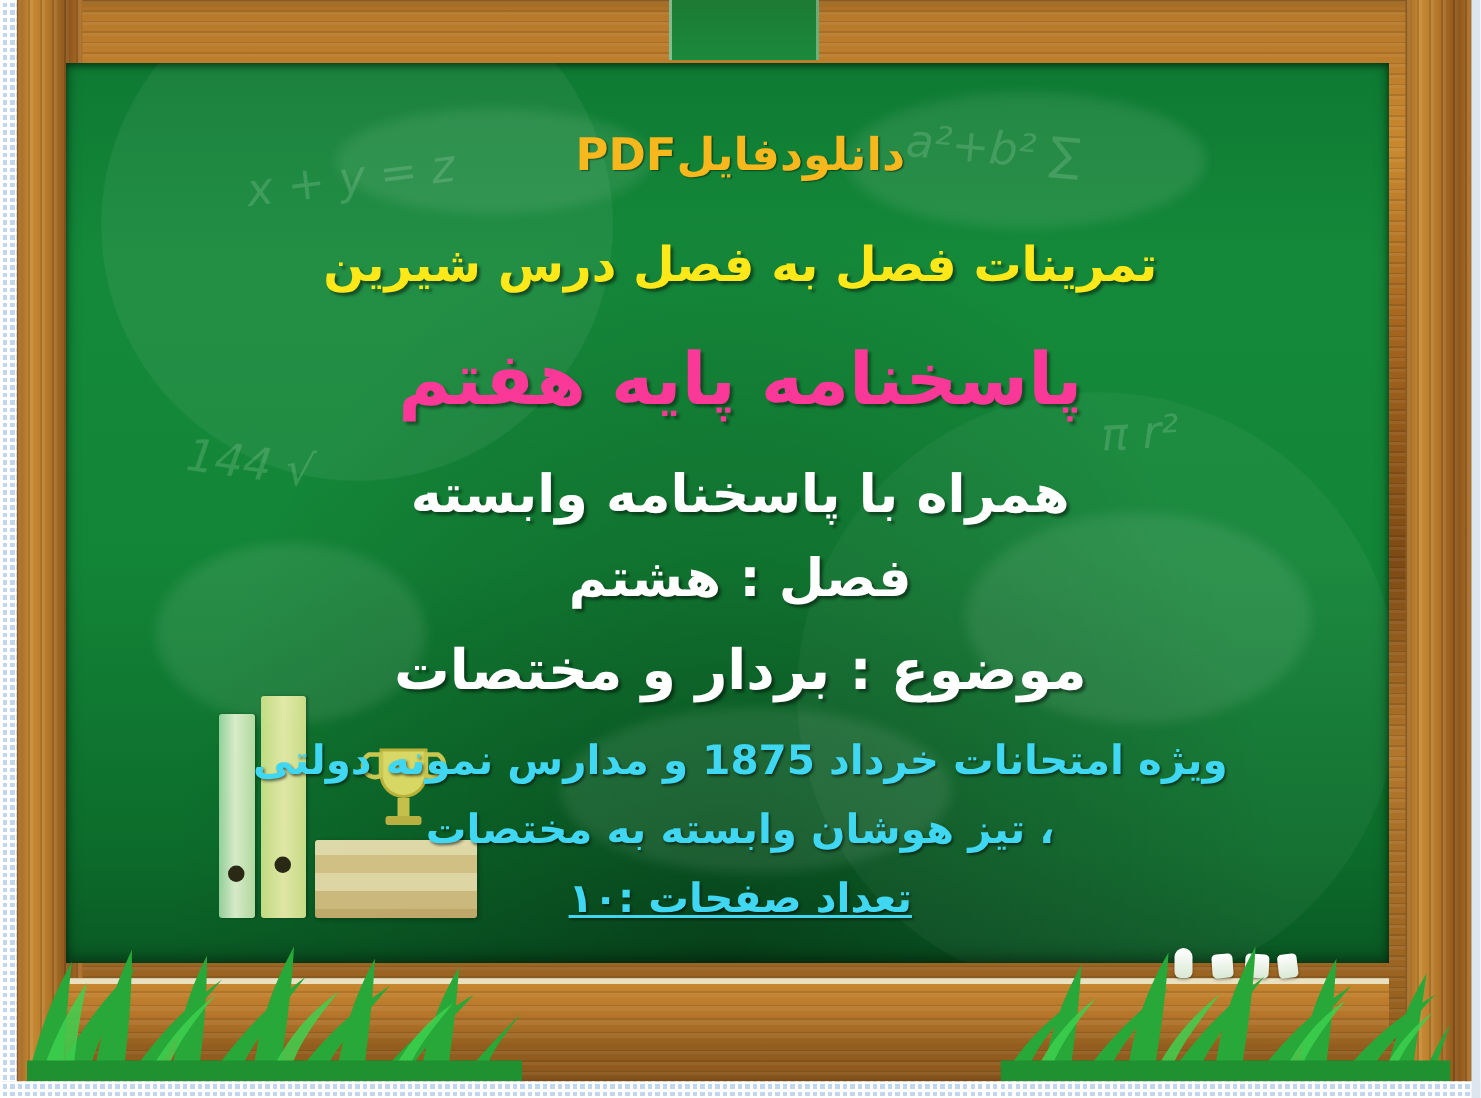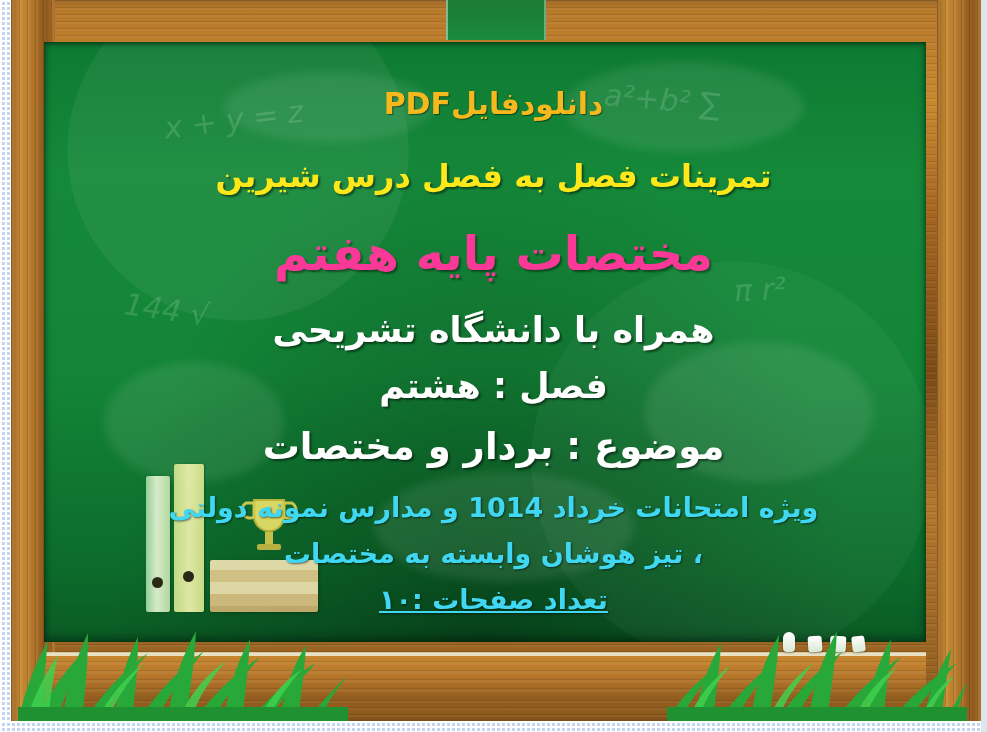--- a/index.html
+++ b/index.html
@@ -357,25 +357,25 @@
       <path d="M100 110 C 112 84 128 66 146 52 C 128 76 114 94 112 110 Z"></path>
       <path d="M186 110 C 198 84 212 68 230 56 C 212 78 200 96 198 110 Z"></path>
       <path d="M252 110 C 262 88 274 74 288 64 C 272 84 262 98 262 110 Z"></path>
     </g>
     <rect x="0" y="96" width="300" height="14" fill="#1f9130"></rect>
   </svg>
 
   <div id="text-block">
     <div class="ln" id="line-download">دانلودفایلPDF</div>
     <div class="ln" id="line-title1">تمرینات فصل به فصل درس شیرین</div>
-    <div class="ln" id="line-title2">مختصات پایه هفتم</div>
-    <div class="ln" id="line-answers">همراه با دانشگاه تشریحی</div>
+    <div class="ln" id="line-title2">پاسخنامه پایه هفتم</div>
+    <div class="ln" id="line-answers">همراه با پاسخنامه وابسته</div>
     <div class="ln" id="line-chapter">فصل : هشتم</div>
     <div class="ln" id="line-topic">موضوع :  بردار و مختصات</div>
-    <div class="ln" id="line-exam1">ویژه امتحانات خرداد 1014 و مدارس نمونه دولتی</div>
+    <div class="ln" id="line-exam1">ویژه امتحانات خرداد 1875 و مدارس نمونه دولتی</div>
     <div class="ln" id="line-exam2">، تیز هوشان  وابسته به مختصات</div>
     <div class="ln" id="line-pages">تعداد صفحات :۱۰</div>
   </div>
 
   <div class="edge-strip" id="edge-left"></div>
   <div class="edge-strip" id="edge-bottom"></div>
   <div class="edge-strip" id="edge-right"></div>
 
 </div>
 

